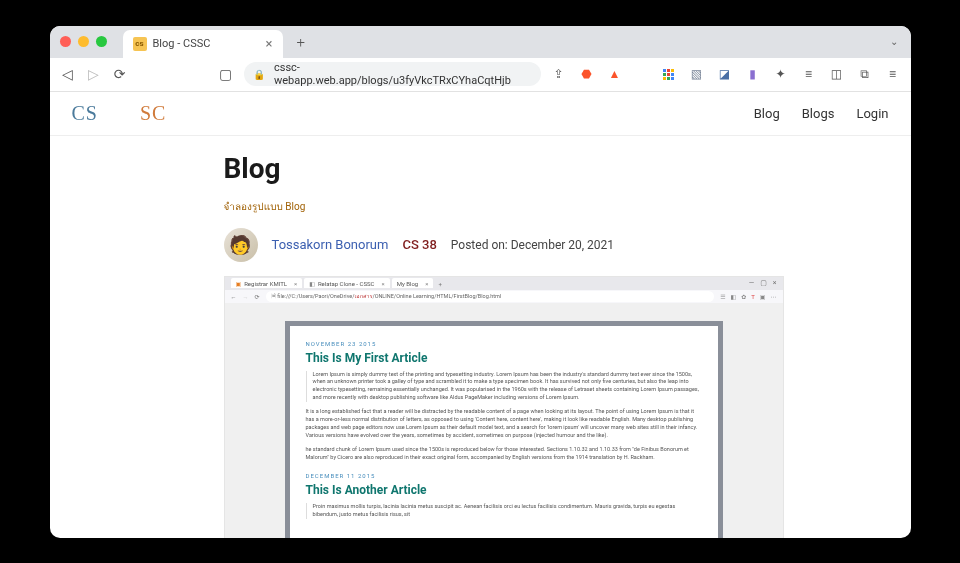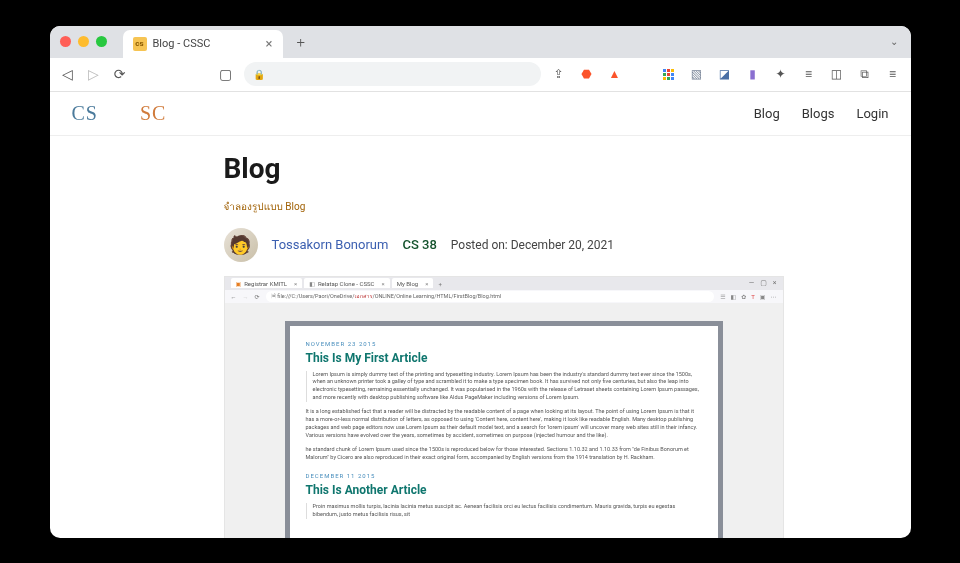--- a/index.html
+++ b/index.html
@@ -106,21 +106,21 @@
   }
   .content-inner {
     max-width: 560px;
     margin: 0 auto 0 174px;
   }
   .blog-title { font-size: 28px; font-weight: 700; color:#1a1a1a; margin-bottom: 14px; }
   .blog-sub { font-size: 10px; color:#a16207; margin-bottom: 14px; }
   .meta-row { display:flex;align-items:center;gap:14px;margin-bottom:14px; }
   .avatar { width:34px;height:34px;border-radius:50%;background:linear-gradient(135deg,#e8e2d8,#c9bfa8);display:flex;align-items:center;justify-content:center;font-size:18px; }
   .author { color:#3b5fb0;font-size:13px; }
-  .csnum { font-size:13px;color:#14532d;font-weight:500; }
+  .csnum { font-size:13px;color:#7f1d1d;font-weight:500; }
   .posted { font-size:12px;color:#444; }
   .blog-image {
     width: 560px;
     background:#fff;
     border:1px solid #e5e5e5;
     overflow:hidden;
     font-size:6px;
   }
   .bi-top { height:13px;background:#e8e8ec;display:flex;align-items:center;gap:2px;padding:0 6px; }
   .bi-tab2{background:#fff;border-radius:2px 2px 0 0;padding:1px 5px;display:flex;align-items:center;gap:3px;color:#555;height:10px;}
@@ -157,20 +157,21 @@
     <div class="dropdown-caret">⌄</div>
   </div>
 
   <div class="addrbar">
     <span class="nav-ic">◁</span>
     <span class="nav-ic dis">▷</span>
     <span class="nav-ic">⟳</span>
     <span class="nav-ic" style="margin-left:80px">▢</span>
     <div class="urlbox">
       <span class="lock">🔒</span>
+      <span>cssc-webapp.web.app/blogs/u3fyVkcTRxCYhaCqtHjb</span>
     </div>
     <div class="addr-right">
       <span class="ext-ic">⇪</span>
       <span class="ext-ic" style="color:#fb542b;">⬣</span>
       <span class="ext-ic" style="color:#fb542b;">▲</span>
       <span style="width:14px"></span>
       <span class="ext-ic">
         <span class="ext-grid">
             <span class="c1"></span>
             <span class="c2"></span>

